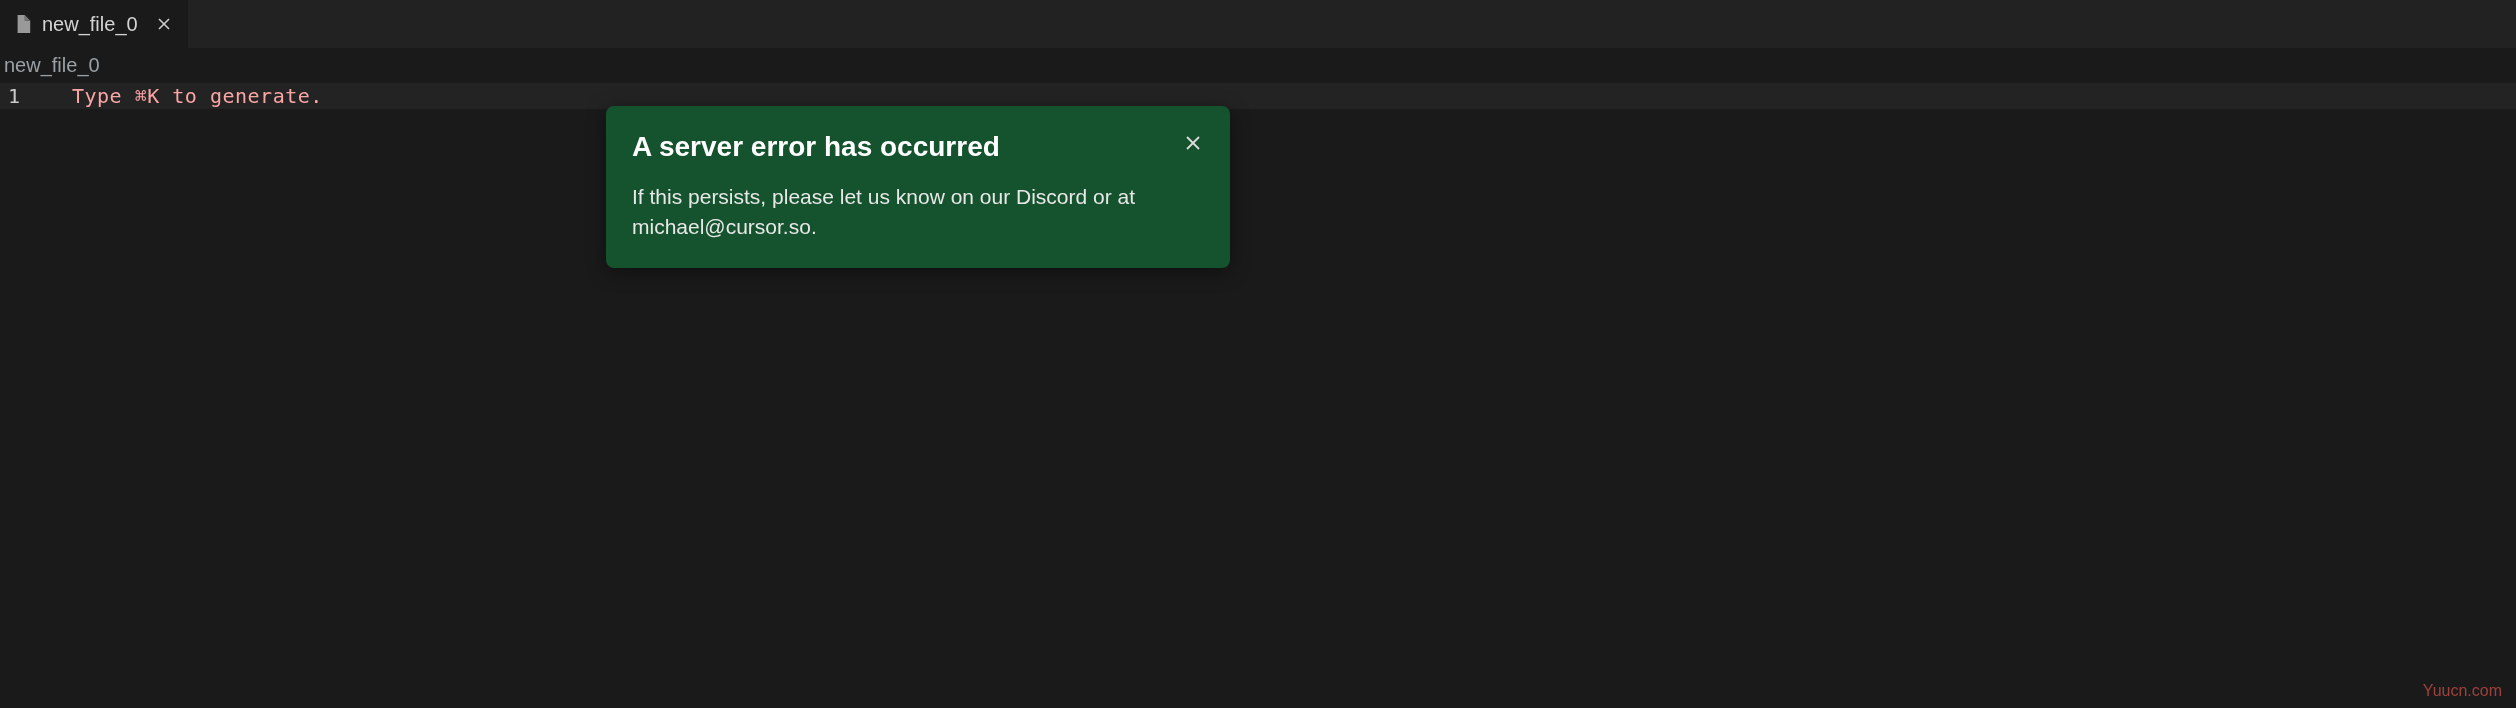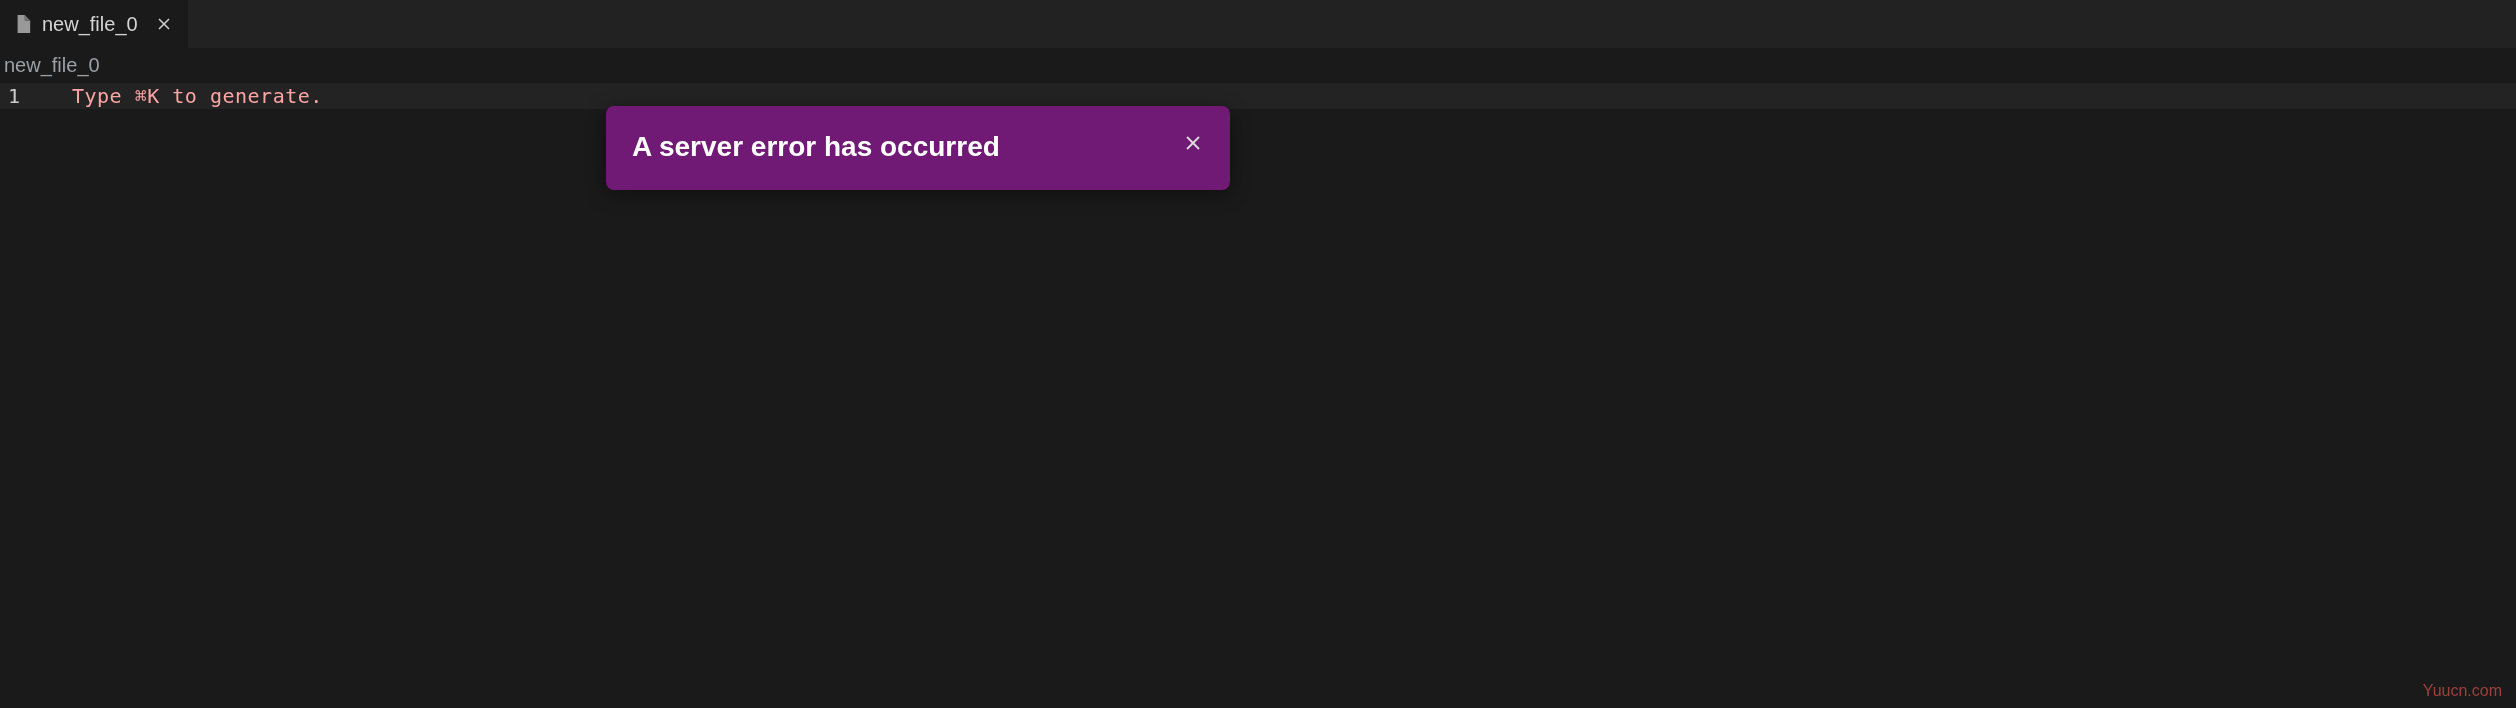--- a/index.html
+++ b/index.html
@@ -86,21 +86,21 @@
       color: #fca5a5;
       padding-left: 12px;
       line-height: 26px;
       letter-spacing: 0.5px;
     }
     .dialog {
       position: absolute;
       top: 106px;
       left: 606px;
       width: 624px;
-      background: #701a75;
+      background: #14532d;
       border-radius: 8px;
       padding: 24px 26px 26px 26px;
       box-shadow: 0 4px 20px rgba(0,0,0,0.4);
     }
     .dialog-header {
       display: flex;
       justify-content: space-between;
       align-items: flex-start;
     }
     .dialog-title {
@@ -172,15 +172,16 @@
 <div class="dialog">
   <div class="dialog-header">
     <div class="dialog-title">A server error has occurred</div>
     <div class="dialog-close">
       <svg width="16" height="16" viewBox="0 0 16 16" fill="none" stroke-width="1.8">
         <line x1="2" y1="2" x2="14" y2="14"></line>
         <line x1="14" y1="2" x2="2" y2="14"></line>
       </svg>
     </div>
   </div>
+  <div class="dialog-body">If this persists, please let us know on our Discord or at michael@cursor.so.</div>
 </div>
 
 <div class="watermark">Yuucn.com</div>
 
 </body></html>

